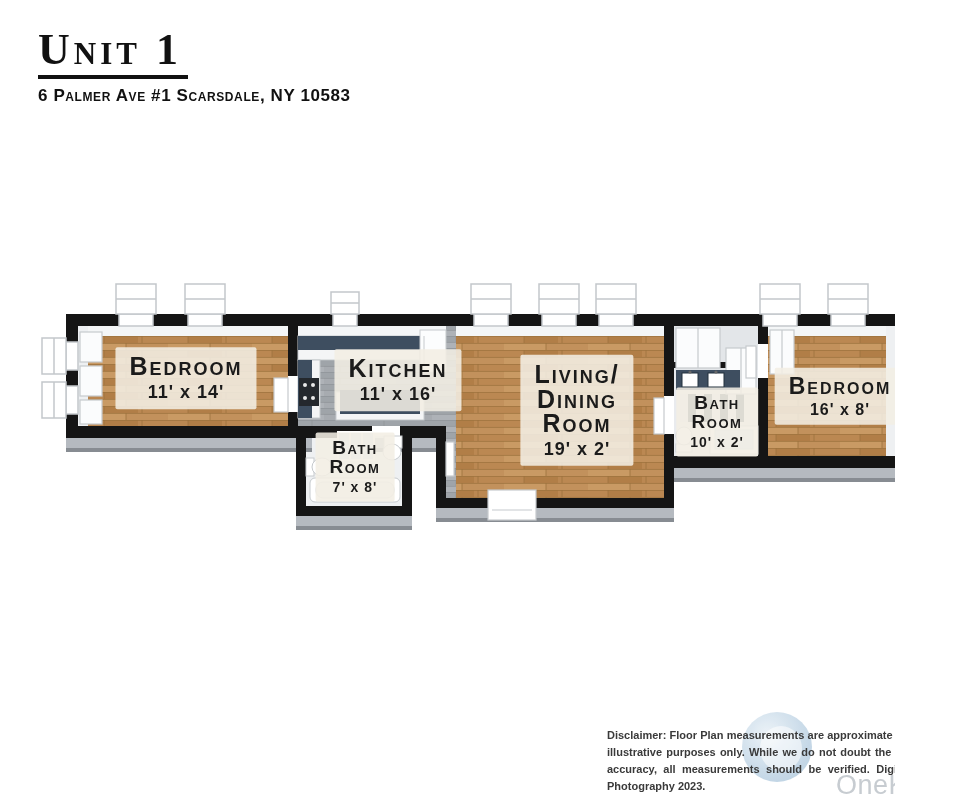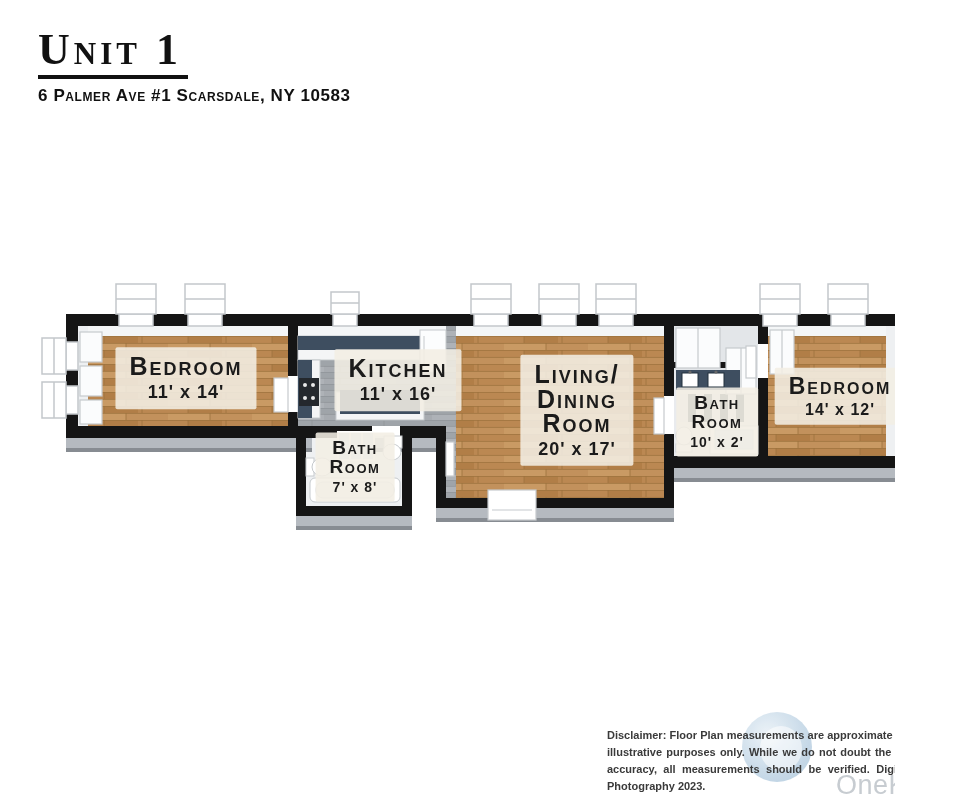--- a/index.html
+++ b/index.html
@@ -258,30 +258,30 @@
   </div>
   <div class="room-label rl-sm" style="left:355px;top:467px;">
     <div class="rl-name">Bath</div>
     <div class="rl-name">Room</div>
     <div class="rl-dims">7' x 8'</div>
   </div>
   <div class="room-label rl-lg" style="left:577px;top:410px;">
     <div class="rl-name">Living/</div>
     <div class="rl-name">Dining</div>
     <div class="rl-name">Room</div>
-    <div class="rl-dims">20' x 17'</div>
+    <div class="rl-dims">19' x 2'</div>
   </div>
   <div class="room-label rl-sm" style="left:717px;top:422px;">
     <div class="rl-name">Bath</div>
     <div class="rl-name">Room</div>
     <div class="rl-dims">10' x 2'</div>
   </div>
   <div class="room-label rl-md" style="left:840px;top:396px;">
     <div class="rl-name">Bedroom</div>
-    <div class="rl-dims">14' x 12'</div>
+    <div class="rl-dims">16' x 8'</div>
   </div>
 
   <div class="wm-circle">
       <div class="swoosh"></div>
     </div>
   <div class="disclaimer">Disclaimer: Floor Plan measurements are approximate and are for illustrative purposes only. While we do not doubt the floor plans accuracy, all measurements should be verified. Digital Homes Photography 2023.</div>
   <div class="mls">OneKey MLS</div>
 
 </div>
 

